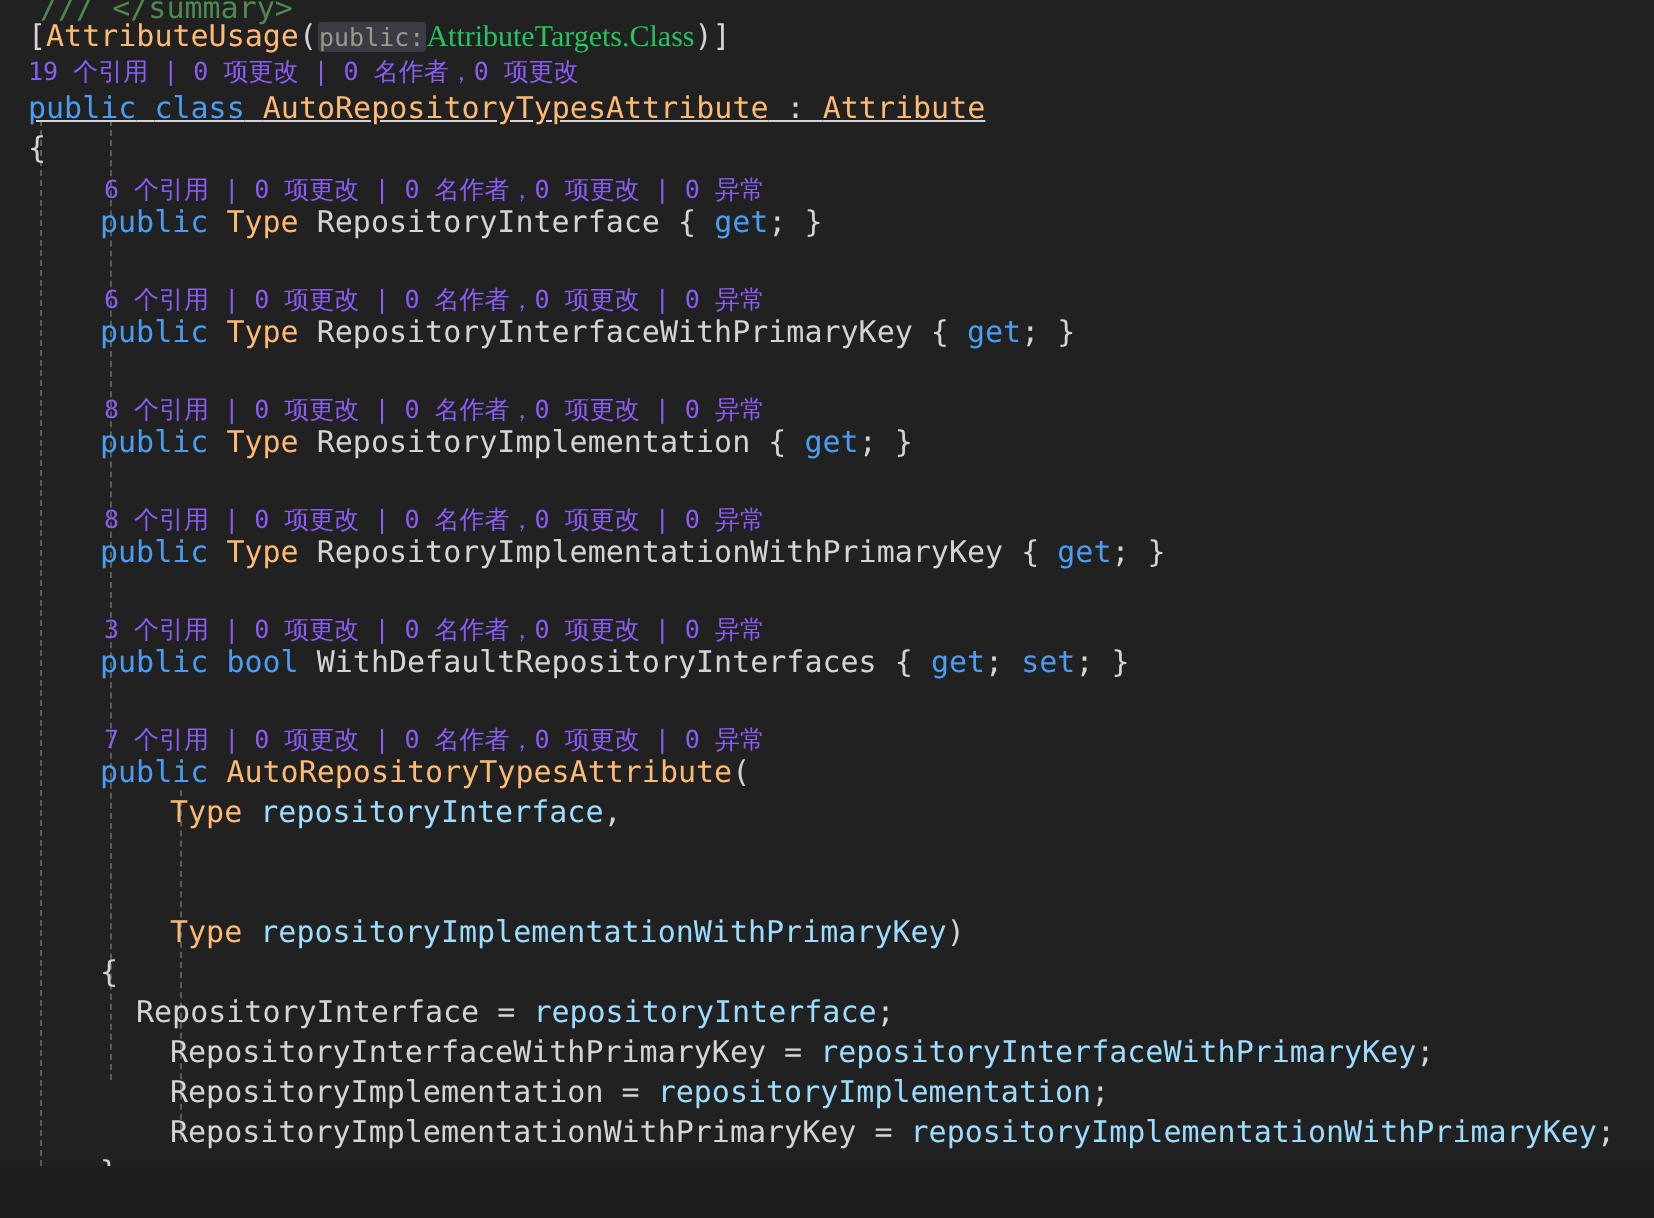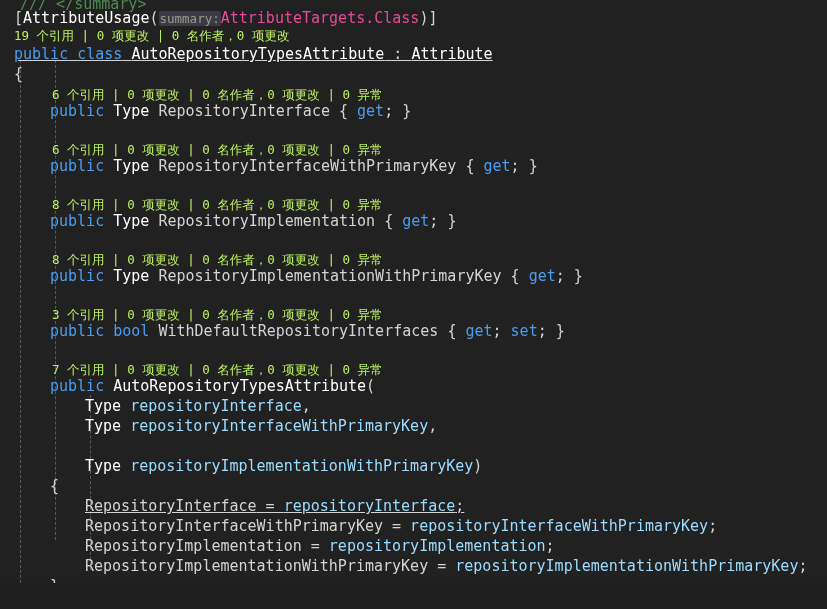--- a/index.html
+++ b/index.html
@@ -51,30 +51,30 @@
     color: #d4d4d4;
   }
 
   .codelens {
     position: absolute;
     left: 0;
     white-space: pre;
     font-size: 12.5px;
     line-height: 18px;
     height: 18px;
-    color: #bef264;
+    color: #8b5cf6;
     font-family: "DejaVu Sans Mono", "Liberation Mono", monospace;
   }
 
   
   .kw      { color: #4a9df0; }   
-  .type    { color: #ffffff; }   
+  .type    { color: #fdba74; }   
   .ident   { color: #d4d4d4; }   
   .param   { color: #9cdcfe; }   
-  .enumv   { color: #ec4899; }   
+  .enumv   { color: #22c55e; font-family: Liberation Serif, serif; }   
   .punct   { color: #d4d4d4; }
   .brace   { color: #d4d4d4; }
   .comment { color: #4f8a4f; }
   .inlay   {
     color: #9a9a8a;
     background: #3b3b45;
     border-radius: 2px;
     font-size: 12.5px;
     padding: 0 1px;
   }
@@ -85,21 +85,21 @@
 <div id="editor">
 
   <div class="indent-guide" style="left:20px; top:60px; bottom:0;"></div>
   <div class="indent-guide" style="left:55px; top:60px; height:480px;"></div>
   <div class="indent-guide" style="left:90px; top:395px; height:175px;"></div>
 
   <div class="code-layer">
 
     <div class="line" style="top:-6px; left:20px;"><span class="comment">/// &lt;/summary&gt;</span></div>
 
-    <div class="line" style="top:8px; left:14px;"><span class="punct">[</span><span class="type">AttributeUsage</span><span class="punct">(</span><span class="inlay">summary:</span><span class="enumv">AttributeTargets.Class</span><span class="punct">)</span><span class="punct">]</span></div>
+    <div class="line" style="top:8px; left:14px;"><span class="punct">[</span><span class="type">AttributeUsage</span><span class="punct">(</span><span class="inlay">public:</span><span class="enumv">AttributeTargets.Class</span><span class="punct">)</span><span class="punct">]</span></div>
 
     <div class="codelens" style="top:27px; left:14px;">19 个引用 | 0 项更改 | 0 名作者，0 项更改</div>
 
     <div class="line" style="top:44px; left:14px;text-decoration:underline;"><span class="kw">public</span> <span class="kw">class</span> <span class="type">AutoRepositoryTypesAttribute</span><span class="punct"> : </span><span class="type">Attribute</span></div>
 
     <div class="line" style="top:64px; left:14px;"><span class="brace">{</span></div>
 
     <div class="codelens" style="top:86px; left:52px;">6 个引用 | 0 项更改 | 0 名作者，0 项更改 | 0 异常</div>
     <div class="line" style="top:101px; left:50px;"><span class="kw">public</span> <span class="type">Type</span> <span class="ident">RepositoryInterface</span> <span class="brace">{</span> <span class="kw">get</span><span class="punct">;</span> <span class="brace">}</span></div>
 
@@ -112,26 +112,25 @@
     <div class="codelens" style="top:251px; left:52px;">8 个引用 | 0 项更改 | 0 名作者，0 项更改 | 0 异常</div>
     <div class="line" style="top:266px; left:50px;"><span class="kw">public</span> <span class="type">Type</span> <span class="ident">RepositoryImplementationWithPrimaryKey</span> <span class="brace">{</span> <span class="kw">get</span><span class="punct">;</span> <span class="brace">}</span></div>
 
     <div class="codelens" style="top:306px; left:52px;">3 个引用 | 0 项更改 | 0 名作者，0 项更改 | 0 异常</div>
     <div class="line" style="top:321px; left:50px;"><span class="kw">public</span> <span class="kw">bool</span> <span class="ident">WithDefaultRepositoryInterfaces</span> <span class="brace">{</span> <span class="kw">get</span><span class="punct">;</span> <span class="kw">set</span><span class="punct">;</span> <span class="brace">}</span></div>
 
     <div class="codelens" style="top:361px; left:52px;">7 个引用 | 0 项更改 | 0 名作者，0 项更改 | 0 异常</div>
     <div class="line" style="top:376px; left:50px;"><span class="kw">public</span> <span class="type">AutoRepositoryTypesAttribute</span><span class="punct">(</span></div>
 
     <div class="line" style="top:396px; left:85px;"><span class="type">Type</span> <span class="param">repositoryInterface</span><span class="punct">,</span></div>
-    <div class="line" style="top:416px; left:85px;"><span class="type">Type</span> <span class="param">repositoryInterfaceWithPrimaryKey</span><span class="punct">,</span></div>
     <div class="line" style="top:456px; left:85px;"><span class="type">Type</span> <span class="param">repositoryImplementationWithPrimaryKey</span><span class="punct">)</span></div>
 
     <div class="line" style="top:476px; left:50px;"><span class="brace">{</span></div>
 
-    <div class="line" style="top:496px; left:85px;text-decoration:underline;"><span class="ident">RepositoryInterface</span><span class="punct"> = </span><span class="param">repositoryInterface</span><span class="punct">;</span></div>
+    <div class="line" style="top:496px; left:68px;"><span class="ident">RepositoryInterface</span><span class="punct"> = </span><span class="param">repositoryInterface</span><span class="punct">;</span></div>
     <div class="line" style="top:516px; left:85px;"><span class="ident">RepositoryInterfaceWithPrimaryKey</span><span class="punct"> = </span><span class="param">repositoryInterfaceWithPrimaryKey</span><span class="punct">;</span></div>
     <div class="line" style="top:536px; left:85px;"><span class="ident">RepositoryImplementation</span><span class="punct"> = </span><span class="param">repositoryImplementation</span><span class="punct">;</span></div>
     <div class="line" style="top:556px; left:85px;text-align:center;"><span class="ident">RepositoryImplementationWithPrimaryKey</span><span class="punct"> = </span><span class="param">repositoryImplementationWithPrimaryKey</span><span class="punct">;</span></div>
 
     <div class="line" style="top:576px; left:50px;"><span class="brace">}</span></div>
 
     <div class="line" style="top:596px; left:14px;"><span class="brace">}</span></div>
 
   </div>
 </div>

